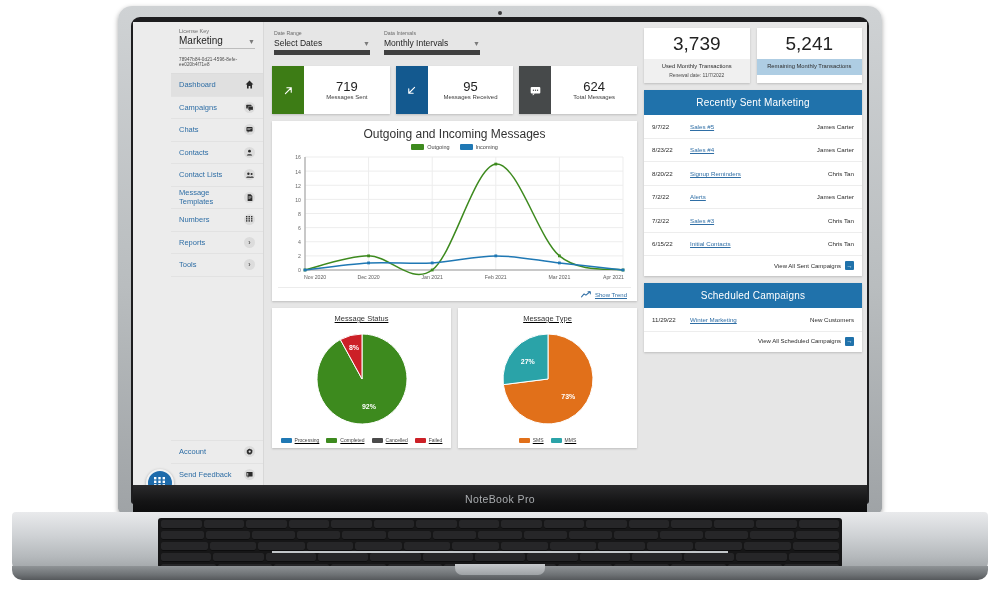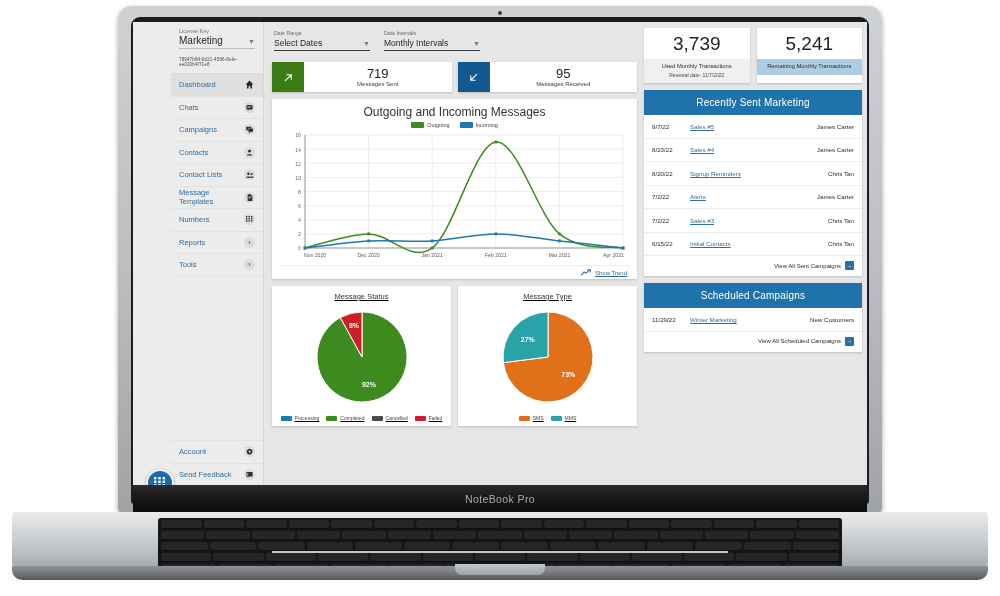--- a/index.html
+++ b/index.html
@@ -129,28 +129,28 @@
   .main { flex: 1; display: flex; padding: 6px 5px 6px 8px; gap: 7px; }
   .col-left { width: 365px; display: flex; flex-direction: column; gap: 7px; }
   .col-right { width: 218px; display: flex; flex-direction: column; gap: 7px; }
 
   
   .filters { display: flex; gap: 14px; padding: 2px 0 4px 2px; }
   .filter { width: 96px; }
   .f-label { font-size: 5.2px; color: #6b6b6b; margin-bottom: 2px; }
   .f-sel {
     display: flex; align-items: flex-end; justify-content: space-between;
-    border-bottom: 1px solid #404040; padding-bottom: 2px;
+    border-bottom: 5px solid #404040; padding-bottom: 2px;
   }
   .f-val { font-size: 8.5px; color: #1f1f1f; }
 
   
   .stats { display: flex; gap: 6px; }
   .stat {
-    flex: 1; height: 30px; background: #fff; display: flex;
+    flex: 1; height: 48px; background: #fff; display: flex;
     box-shadow: 0 1px 2px rgba(0,0,0,.18);
   }
   .stat-ic {
     width: 32px; display: flex; align-items: center; justify-content: center;
     color: #fff; font-size: 12px;
   }
   .stat-body { flex:1; display:flex; flex-direction:column; align-items:center; justify-content:center; }
   .stat-num { font-size: 13px; color: #222; line-height: 1.05; }
   .stat-cap { font-size: 6px; color: #3d3d3d; margin-top: 1px; }
 
@@ -232,38 +232,38 @@
           <div class="nav-item active">
             <span>Dashboard</span>
             <span class="ico plain">
               <svg width="9" height="9" viewBox="0 0 16 16">
                   <path d="M8 1 L15 8 H12.5 V15 H9.5 V10.5 H6.5 V15 H3.5 V8 H1 Z" fill="#2b2b2b"></path>
                 </svg>
             </span>
           </div>
 
           <div class="nav-item">
+            <span>Campaigns</span>
+            <span class="ico">
+              <svg width="7.5" height="7.5" viewBox="0 0 16 16">
+                  <rect x="0.5" y="1.5" width="11" height="8" rx="1.2" fill="#2b2b2b"></rect>
+                  <rect x="4.5" y="5" width="11" height="8" rx="1.2" fill="#2b2b2b" stroke="#dcdcdc" stroke-width="1"></rect>
+                  <path d="M7 13 L7 15.8 L10 13 Z" fill="#2b2b2b"></path>
+                </svg>
+            </span>
+          </div>
+
+          <div class="nav-item">
             <span>Chats</span>
             <span class="ico">
               <svg width="7" height="7" viewBox="0 0 16 16">
                   <rect x="1" y="2.5" width="14" height="10" rx="1.5" fill="#2b2b2b"></rect>
                   <path d="M4 12.5 L4 15.5 L7.5 12.5 Z" fill="#2b2b2b"></path>
                   <rect x="3" y="5" width="10" height="1.2" fill="#dcdcdc"></rect>
                   <rect x="3" y="7.5" width="7" height="1.2" fill="#dcdcdc"></rect>
-                </svg>
-            </span>
-          </div>
-
-          <div class="nav-item">
-            <span>Campaigns</span>
-            <span class="ico">
-              <svg width="7.5" height="7.5" viewBox="0 0 16 16">
-                  <rect x="0.5" y="1.5" width="11" height="8" rx="1.2" fill="#2b2b2b"></rect>
-                  <rect x="4.5" y="5" width="11" height="8" rx="1.2" fill="#2b2b2b" stroke="#dcdcdc" stroke-width="1"></rect>
-                  <path d="M7 13 L7 15.8 L10 13 Z" fill="#2b2b2b"></path>
                 </svg>
             </span>
           </div>
 
           <div class="nav-item">
             <span>Contacts</span>
             <span class="ico">
               <svg width="7" height="7" viewBox="0 0 16 16">
                   <circle cx="8" cy="5" r="3.2" fill="#2b2b2b"></circle>
                   <path d="M1.8 15 C1.8 10.8 14.2 10.8 14.2 15 Z" fill="#2b2b2b"></path>
@@ -401,20 +401,37 @@
             </div>
             <div class="stat">
               <div class="stat-ic" style="background:#13598f">
                 <svg width="11" height="11" viewBox="0 0 16 16">
                     <path d="M12.5 3.5 L4 12 M10.4 12 H4 V5.6" stroke="#fff" stroke-width="1.6" fill="none" stroke-linecap="round"></path>
                   </svg>
               </div>
               <div class="stat-body">
                 <div class="stat-num">95</div>
                 <div class="stat-cap">Messages Received</div>
+              </div>
+            </div>
+            <div class="stat">
+              <div class="stat-ic" style="background:#46494a">
+                <svg width="11" height="11" viewBox="0 0 16 16">
+                    <rect x="1" y="3" width="14" height="9.5" rx="1.5" fill="#fff"></rect>
+                    <path d="M4 12.5 L4 15.3 L7.2 12.5 Z" fill="#fff"></path>
+                    <g fill="#46494a">
+                      <circle cx="5" cy="7.6" r="0.95"></circle>
+                      <circle cx="8" cy="7.6" r="0.95"></circle>
+                      <circle cx="11" cy="7.6" r="0.95"></circle>
+                    </g>
+                  </svg>
+              </div>
+              <div class="stat-body">
+                <div class="stat-num">624</div>
+                <div class="stat-cap">Total Messages</div>
               </div>
             </div>
           </div>
 
           <div class="panel chart-card">
             <div class="chart-title">Outgoing and Incoming Messages</div>
             <div class="legend">
               <div class="lg">
                 <span class="sw" style="background:#3d8a1e"></span>
                 <span>Outgoing</span>

